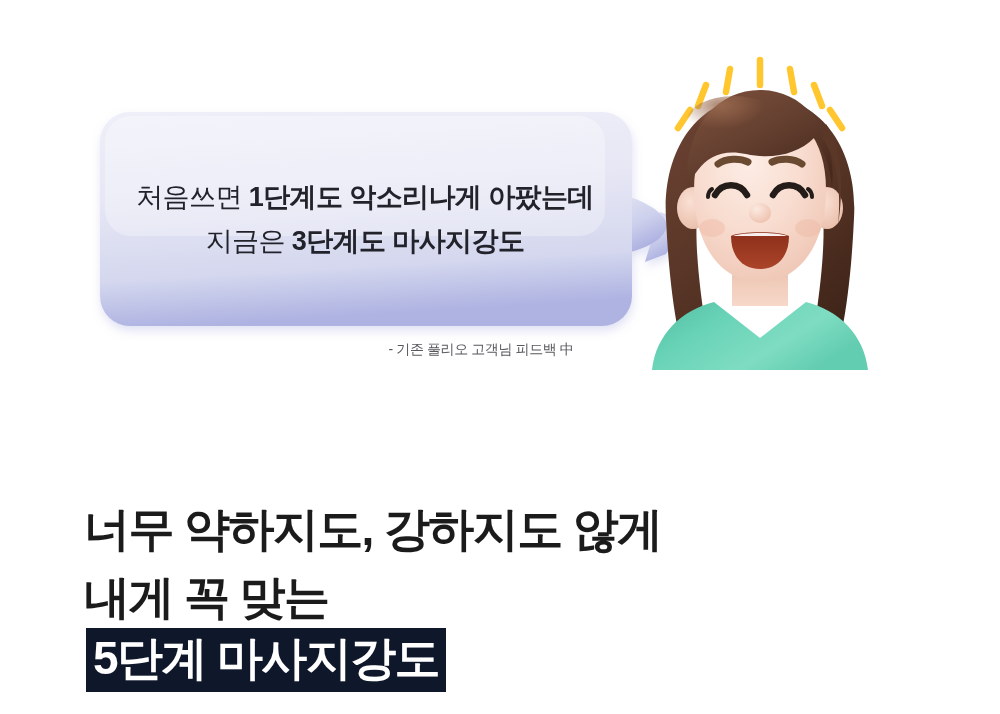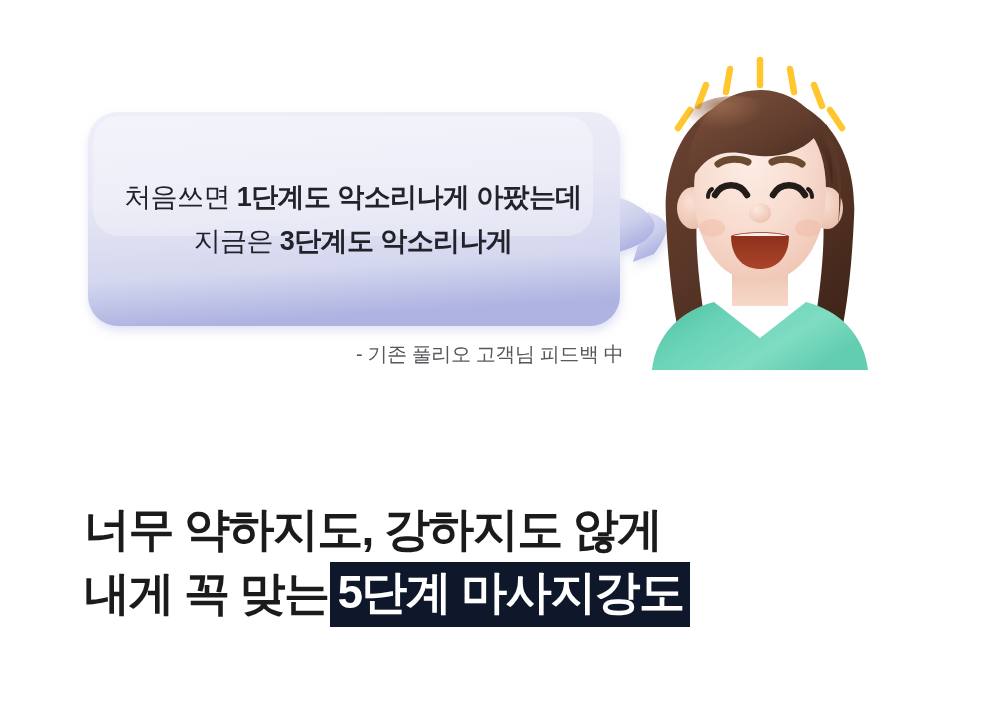--- a/index.html
+++ b/index.html
@@ -18,21 +18,21 @@
 
   #stage {
     position: absolute;
     inset: 0;
     background: #ffffff;
   }
 
   
   .bubble-wrap {
     position: absolute;
-    left: 88px;
+    left: 100px;
     top: 112px;
     width: 568px;
     height: 216px;
   }
   .bubble-svg {
     position: absolute;
     left: 0;
     top: 0;
     width: 568px;
     height: 216px;
@@ -61,21 +61,21 @@
   .bline .lt { font-weight: 400; }
   .bline .bd { font-weight: 700; }
 
   
   .attribution {
     position: absolute;
     left: 356px;
     top: 341px;
     width: 250px;
     text-align: center;
-    font-size: 20px;
+    font-size: 14px;
     font-weight: 400;
     letter-spacing: -0.4px;
     color: #57575e;
     white-space: nowrap;
   }
 
   
   .avatar {
     position: absolute;
     left: 636px;
@@ -95,22 +95,23 @@
   .hl-line {
     font-size: 46px;
     font-weight: 800;
     letter-spacing: -1.6px;
     color: #1b1b1b;
     line-height: 1.30;
     white-space: nowrap;
   }
   .hl-line.second {
     display: flex;
-    align-items: center;
-    margin-top: 2px;
+    align-items: flex-start;
+    margin-top: 8px;
+    flex-direction: column;
   }
   .hl-plain { color: #1b1b1b; }
   .hl-mark {
     color: #ffffff;
     padding: 7px 7px 10px 7px;
     margin-left: 2px;
     display: inline-block;
     line-height: 1.04;
   }
 </style>
@@ -143,21 +144,21 @@
         <rect x="0" y="0" width="532" height="214" rx="30" ry="30" fill="url(#bubbleGrad)"></rect>
       </g>
       <rect x="5" y="4" width="500" height="120" rx="26" ry="26" fill="#ffffff" opacity="0.30"></rect>
     </svg>
 
     <div class="bubble-text">
       <div class="bline">
         <span class="lt">처음쓰면 </span><span class="bd">1단계도 악소리나게 아팠는데</span>
       </div>
       <div class="bline">
-        <span class="lt">지금은 </span><span class="bd">3단계도 악소리나게</span>
+        <span class="lt">지금은 </span><span class="bd">3단계도 마사지강도</span>
       </div>
     </div>
   </div>
 
   <div class="attribution">- 기존 풀리오 고객님 피드백 中</div>
 
   <div class="avatar">
     <svg viewBox="0 0 264 332">
       <defs>
         <linearGradient id="hairBack" x1="0.15" y1="0" x2="0.85" y2="1">

